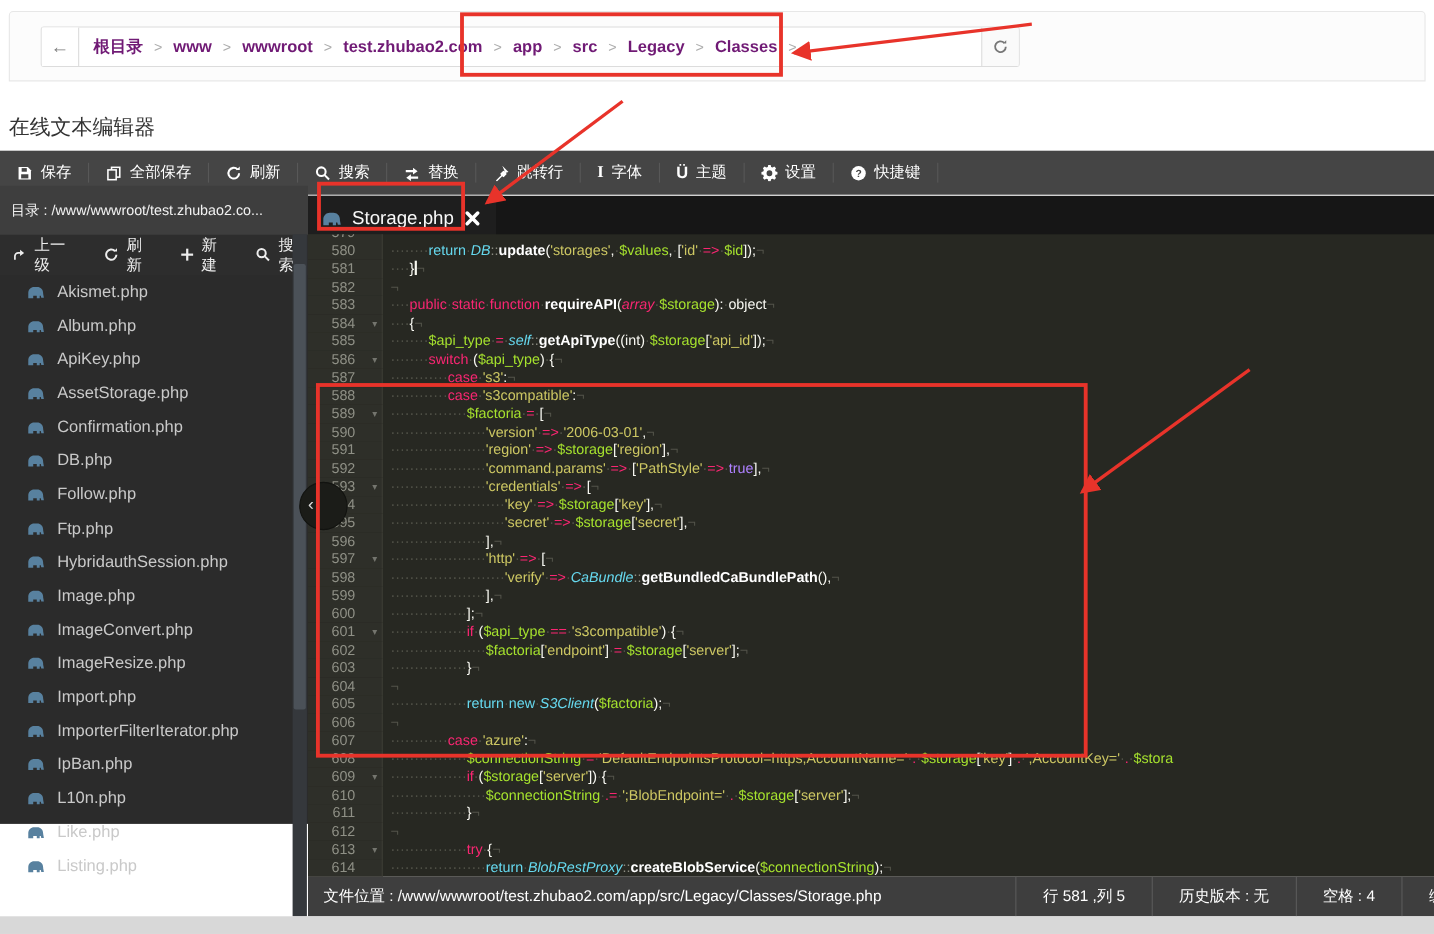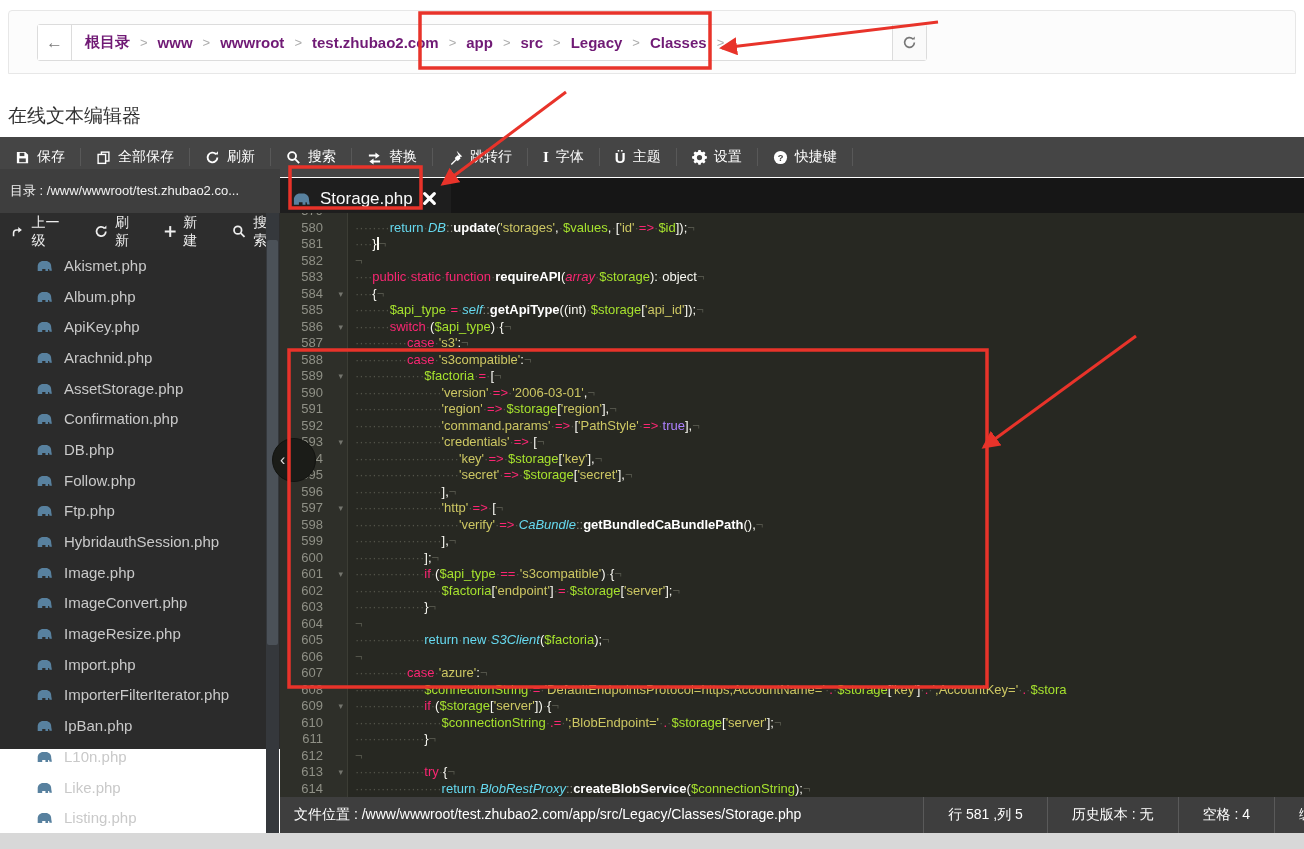--- a/index.html
+++ b/index.html
@@ -40,21 +40,21 @@
          background:#1e1e1e; cursor:pointer; }
   .tab .php { width:19px; height:15px; color:#58819f; }
   .tablabel { color:#fafafa; font-size:17px; }
   .xic { width:15px; height:15px; cursor:pointer; }
 
   
   .sidebar { position:absolute; left:0; top:213px; width:280px; height:536px; background:#2b2b2b; }
   .fp-actions { height:37px; background:#2d2d2d; display:flex; align-items:center; padding-left:12px; gap:22px; }
   .fpa { display:flex; align-items:center; gap:7px; color:#ededed; font-size:14px; cursor:pointer; }
   .filelist { position:absolute; left:0; top:37px; width:266px; height:583px; overflow:hidden; }
-  .fitem { height:30.7px; display:flex; align-items:center; padding-left:36px; gap:11px;
+  .fitem { height:30.7px; display:flex; align-items:center; padding-left:24px; gap:11px;
            color:#c9c9c9; font-size:15px; cursor:pointer; white-space:nowrap; }
   .fitem .php { width:17px; height:13px; color:#58819f; flex:0 0 auto; }
   .side-scroll { position:absolute; right:1px; top:0; width:13px; height:620px; background:#35383c; }
   .side-thumb { position:absolute; left:1px; top:27px; width:11px; height:405px; background:#4b5158; border-radius:2px; }
 
   
   .editor { position:absolute; left:280px; top:213px; width:1024px; height:584px;
             background:#272822; overflow:hidden; }
   .lines { position:absolute; left:0; top:0; transform:translateY(-10px); width:100%; }
   .cl { display:flex; height:16.5px; line-height:16.5px;
@@ -251,26 +251,20 @@
         <svg class="php" viewBox="0 0 20 15" fill="currentColor">
           <path d="M2 14V8.5C2 5 4.8 2.2 8.3 2.2h3.4c3.4 0 6.2 2.8 6.2 6.2v.9l.8 4.4h-2.8l-.5-2.2h-1.2V14h-3.1v-2.5H7.3V14z"></path>
         </svg>
         <span>Album.php</span>
       </div>
       <div class="fitem">
         <svg class="php" viewBox="0 0 20 15" fill="currentColor">
           <path d="M2 14V8.5C2 5 4.8 2.2 8.3 2.2h3.4c3.4 0 6.2 2.8 6.2 6.2v.9l.8 4.4h-2.8l-.5-2.2h-1.2V14h-3.1v-2.5H7.3V14z"></path>
         </svg>
         <span>ApiKey.php</span>
-      </div>
-      <div class="fitem">
-        <svg class="php" viewBox="0 0 20 15" fill="currentColor">
-          <path d="M2 14V8.5C2 5 4.8 2.2 8.3 2.2h3.4c3.4 0 6.2 2.8 6.2 6.2v.9l.8 4.4h-2.8l-.5-2.2h-1.2V14h-3.1v-2.5H7.3V14z"></path>
-        </svg>
-        <span>Arachnid.php</span>
       </div>
       <div class="fitem">
         <svg class="php" viewBox="0 0 20 15" fill="currentColor">
           <path d="M2 14V8.5C2 5 4.8 2.2 8.3 2.2h3.4c3.4 0 6.2 2.8 6.2 6.2v.9l.8 4.4h-2.8l-.5-2.2h-1.2V14h-3.1v-2.5H7.3V14z"></path>
         </svg>
         <span>AssetStorage.php</span>
       </div>
       <div class="fitem">
         <svg class="php" viewBox="0 0 20 15" fill="currentColor">
           <path d="M2 14V8.5C2 5 4.8 2.2 8.3 2.2h3.4c3.4 0 6.2 2.8 6.2 6.2v.9l.8 4.4h-2.8l-.5-2.2h-1.2V14h-3.1v-2.5H7.3V14z"></path>

